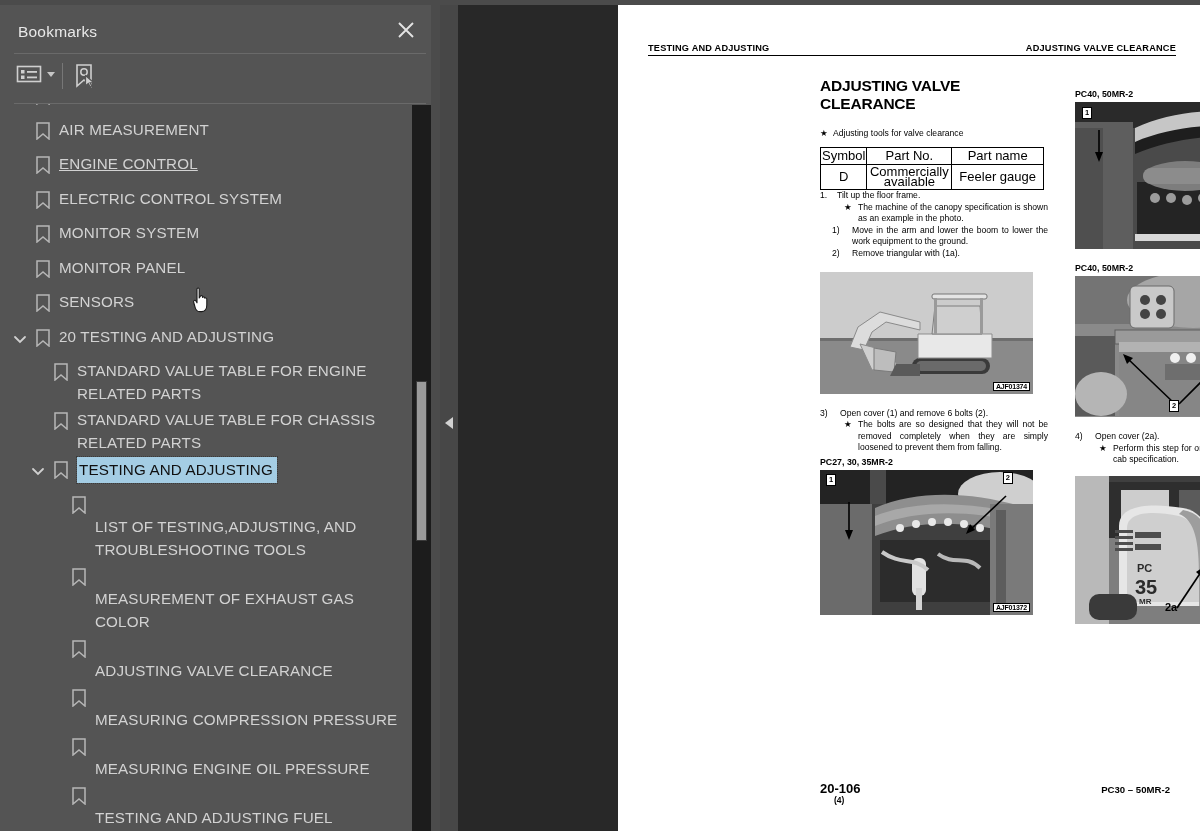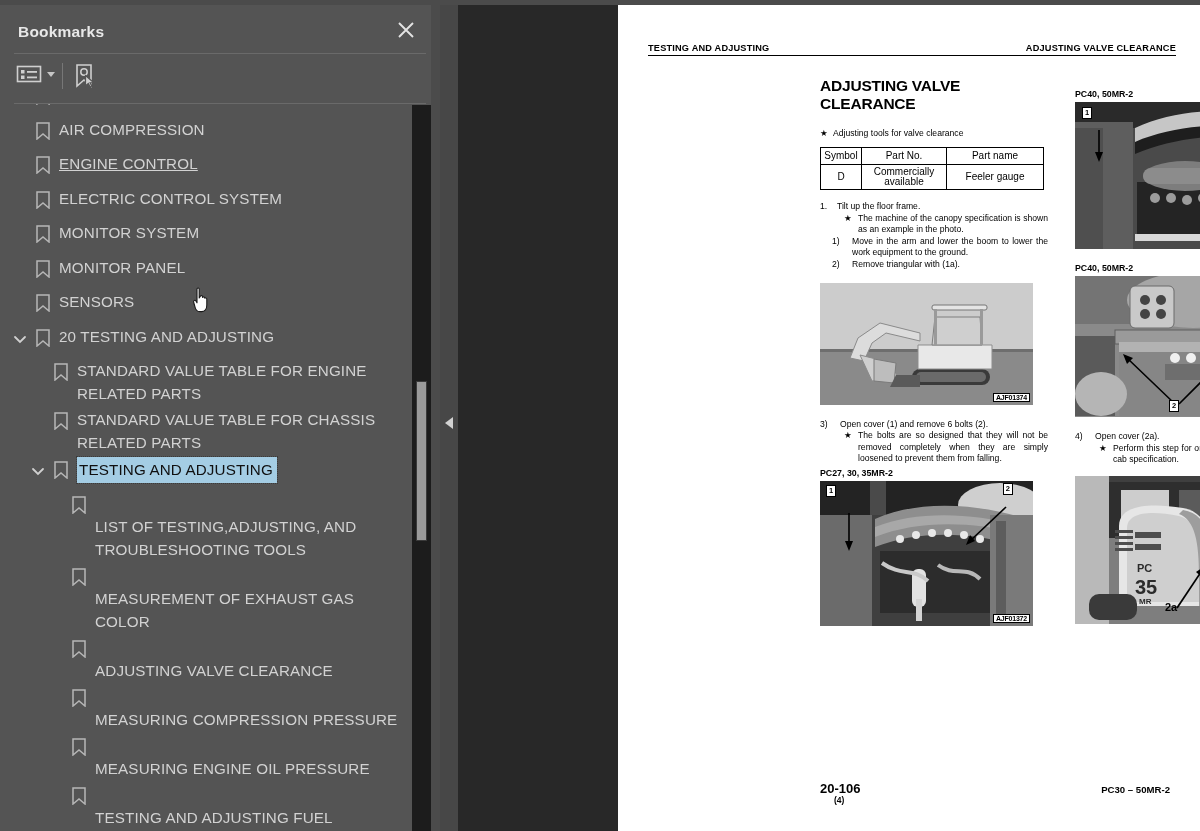--- a/index.html
+++ b/index.html
@@ -21,21 +21,21 @@
   .bm-panel {
     position: absolute; left: 0; top: 5px; width: 440px; height: 826px;
     background: #545454;
     box-sizing: border-box;
   }
   .bm-header {
     position: absolute; left: 0; top: 0; width: 440px; height: 47px;
   }
   .bm-title {
     position: absolute; left: 18px; top: 18px;
-    font-size: 15.5px; color: #e8e8e8; letter-spacing: .2px; font-weight: bold;
+    font-size: 15.5px; color: #e8e8e8; letter-spacing: .2px;
   }
   .bm-close {
     position: absolute; right: 24px; top: 15px;
     width: 20px; height: 20px; cursor: pointer;
   }
   .bm-close svg { display: block; }
   .bm-rule {
     position: absolute; left: 14px; width: 412px; height: 1px;
     background: #6a6a6a;
   }
@@ -152,22 +152,22 @@
   .doc-h1 {
     font-size: 15.5px; font-weight: bold; color: #000;
     line-height: 18px; margin: 0 0 14px 0; letter-spacing: -.2px;
   }
   .star-line {
     display: flex; font-size: 8.6px; color: #000; line-height: 12px; margin-bottom: 8px;
   }
   .star-line .st { width: 13px; flex: none; }
 
   table.tools {
-    border-collapse: collapse; width: 224px; margin-bottom: 11px;
-    font-size: 10px; color: #000; padding-left: 12px;
+    border-collapse: collapse; width: 224px; 
+    font-size: 13px; color: #000; padding-left: 12px;
   }
   table.tools td, table.tools th {
     border: 1px solid #000; text-align: center; padding: 2px 1px;
     font-weight: normal; line-height: 10px;
   }
   table.tools tr.hdr td { padding: 3px 1px; }
   table.tools td.c1 { width: 38px; }
   table.tools td.c2 { width: 82px; }
 
   .ol-item { display: flex; font-size: 8.6px; color: #000; line-height: 11.6px; }
@@ -254,21 +254,21 @@
           <div class="tnode lvl1">
             <span class="tw-bmk"><svg width="14" height="18" viewBox="0 0 14 18">
                 <path d="M1 1 H13 V17 L7 12 L1 17 Z" fill="none" stroke="#b6b6b6" stroke-width="1.5"></path>
               </svg></span>
             <span class="tlabel">EQUIPMENT</span>
           </div>
           <div class="tnode lvl1">
             <span class="tw-bmk"><svg width="14" height="18" viewBox="0 0 14 18">
                 <path d="M1 1 H13 V17 L7 12 L1 17 Z" fill="none" stroke="#b6b6b6" stroke-width="1.5"></path>
               </svg></span>
-            <span class="tlabel">AIR COMPRESSION</span>
+            <span class="tlabel">AIR MEASUREMENT</span>
           </div>
           <div class="tnode lvl1">
             <span class="tw-bmk"><svg width="14" height="18" viewBox="0 0 14 18">
                 <path d="M1 1 H13 V17 L7 12 L1 17 Z" fill="none" stroke="#b6b6b6" stroke-width="1.5"></path>
               </svg></span>
             <span class="tlabel hover">ENGINE CONTROL</span>
           </div>
           <div class="tnode lvl1">
             <span class="tw-bmk"><svg width="14" height="18" viewBox="0 0 14 18">
                 <path d="M1 1 H13 V17 L7 12 L1 17 Z" fill="none" stroke="#b6b6b6" stroke-width="1.5"></path>

